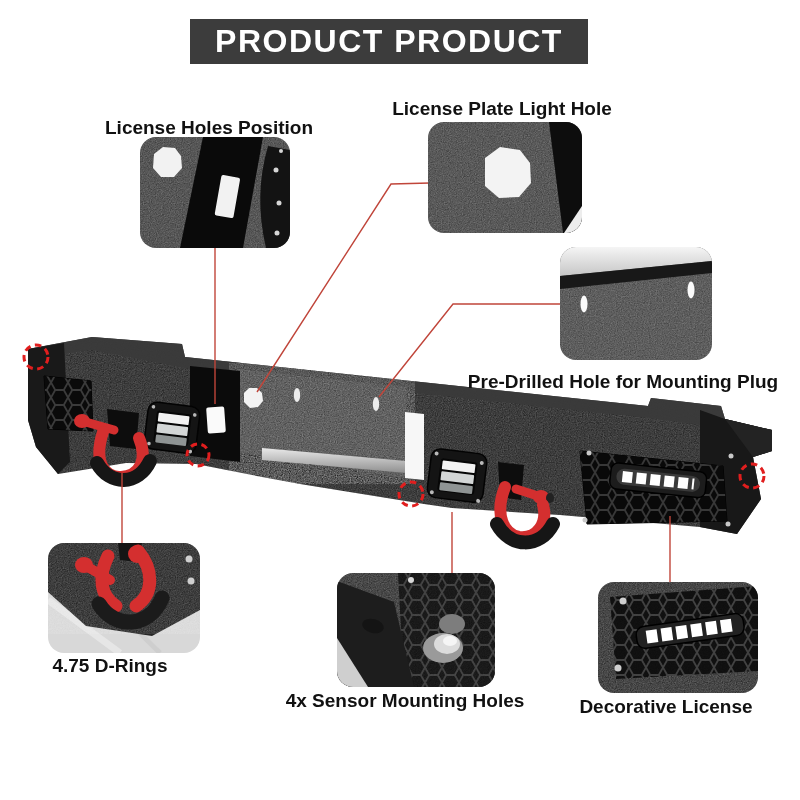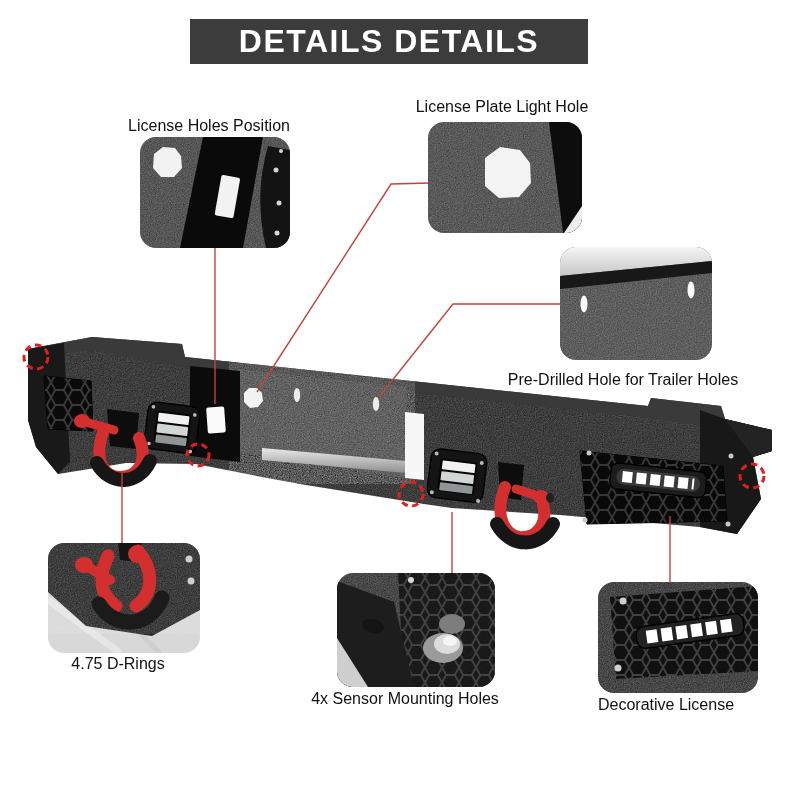--- a/index.html
+++ b/index.html
@@ -12,21 +12,21 @@
   .stage{position:relative;width:800px;height:800px;background:var(--page-bg);overflow:hidden;}
   .art{position:absolute;left:0;top:0;}
   .banner{
     position:absolute;left:190px;top:19px;width:398px;height:45px;
     background:var(--banner-bg);color:var(--banner-text);
     display:flex;align-items:center;justify-content:center;
     font-size:32px;font-weight:bold;letter-spacing:1.5px;white-space:nowrap;
   }
   .callout-label{
     position:absolute;transform:translateX(-50%);
-    color:var(--label-text);font-size:16px;white-space:nowrap;
+    color:var(--label-text);font-size:19px;white-space:nowrap;font-weight:bold;
   }
   .callout-line{fill:none;stroke:var(--callout-line);stroke-width:1.4;}
   .callout-circle{fill:none;stroke:var(--callout-circle);stroke-width:3;stroke-dasharray:6.5 4.5;}
   .redf{fill:var(--shackle-red);}
   .reds{stroke:var(--shackle-red);fill:none;}
 </style>
 </head>
 <body>
 
 <div class="stage">
@@ -236,21 +236,21 @@
       <path d="M610,597 L758,586 L758,671 L616,679 Z" fill="url(#hex)" opacity="0.9"></path>
       <g transform="rotate(-8 690 630)">
         <rect x="636" y="620" width="108" height="22" rx="8" fill="#222" stroke="#000" stroke-width="1.5"></rect>
         <path d="M646,631 L734,631" stroke="#ffffff" stroke-width="13" stroke-dasharray="11 4"></path>
       </g>
       <circle cx="623" cy="601" r="3.5" fill="#cfcfcf"></circle>
       <circle cx="618" cy="668" r="3.5" fill="#cfcfcf"></circle>
     </g>
   </svg>
 
-  <div class="banner">DETAILS DETAILS</div>
+  <div class="banner">PRODUCT PRODUCT</div>
 
   <div class="callout-label" style="left:209px;top:117px;">License Holes Position</div>
   <div class="callout-label" style="left:502px;top:98px;">License Plate Light Hole</div>
-  <div class="callout-label" style="left:623px;top:371px;">Pre-Drilled Hole for Trailer Holes</div>
-  <div class="callout-label" style="left:110px;top:655px;margin-left:8px;">4.75 D-Rings</div>
+  <div class="callout-label" style="left:623px;top:371px;">Pre-Drilled Hole for Mounting Plug</div>
+  <div class="callout-label" style="left:110px;top:655px;">4.75 D-Rings</div>
   <div class="callout-label" style="left:405px;top:690px;">4x Sensor Mounting Holes</div>
   <div class="callout-label" style="left:666px;top:696px;">Decorative License</div>
 </div>
 
 </body></html>

